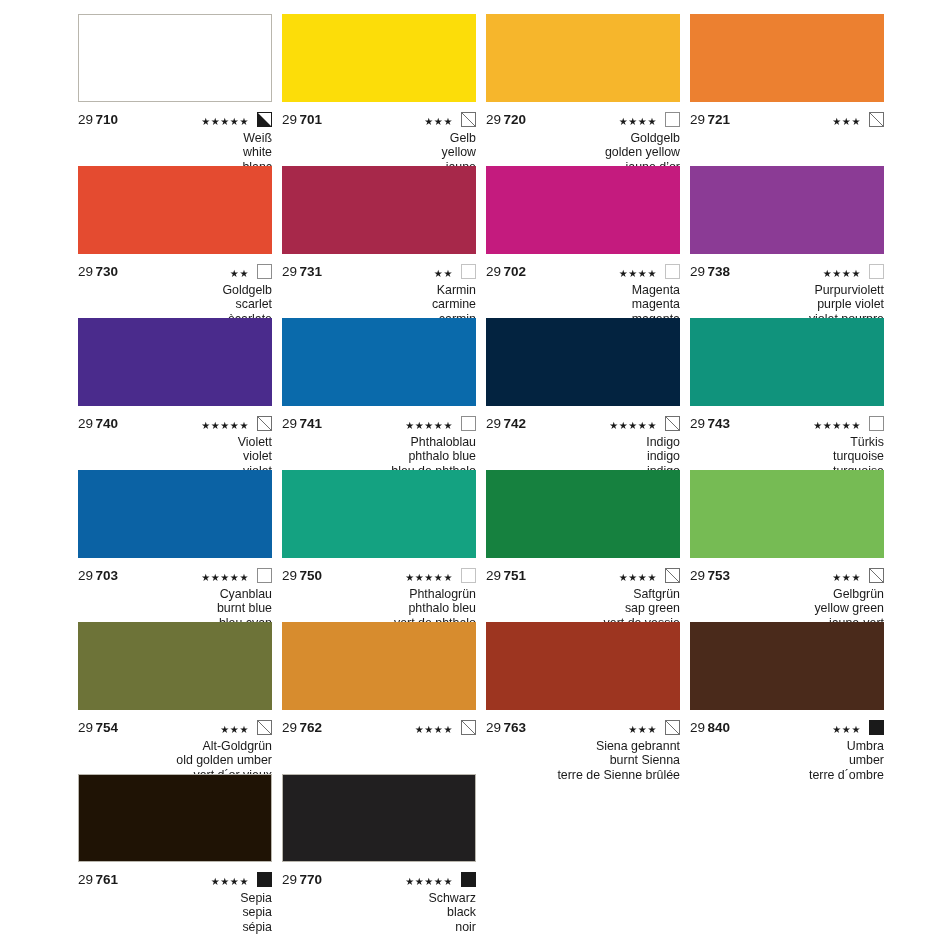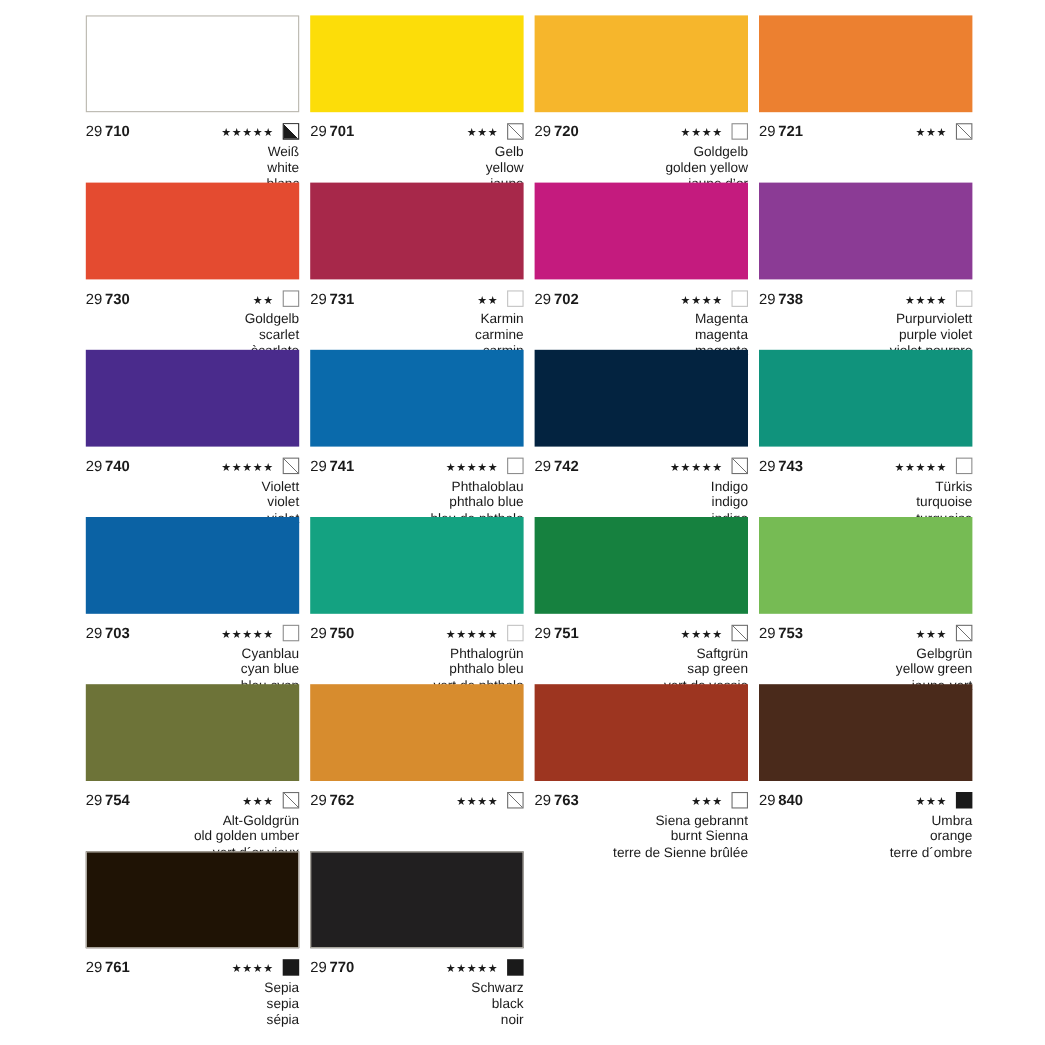--- a/index.html
+++ b/index.html
@@ -311,21 +311,21 @@
       <div class="cell">
         <div class="chip" style="background: rgb(11, 98, 164);"></div>
         <div class="info">
           <div class="code"><span class="brand">29</span><span class="num">703</span></div>
           <div class="spacer"></div>
           <div class="stars">★★★★★</div>
           <div class="opacity transparent"></div>
         </div>
         <div class="names">
           <div>Cyanblau</div>
-          <div>cyan blue</div>
+          <div>burnt blue</div>
           <div>bleu cyan</div>
         </div>
       </div>
       <div class="cell">
         <div class="chip" style="background: rgb(20, 162, 129);"></div>
         <div class="info">
           <div class="code"><span class="brand">29</span><span class="num">750</span></div>
           <div class="spacer"></div>
           <div class="stars">★★★★★</div>
           <div class="opacity faint"></div>
@@ -404,21 +404,21 @@
       <div class="cell">
         <div class="chip" style="background: rgb(74, 42, 27);"></div>
         <div class="info">
           <div class="code"><span class="brand">29</span><span class="num">840</span></div>
           <div class="spacer"></div>
           <div class="stars">★★★</div>
           <div class="opacity opaque"></div>
         </div>
         <div class="names">
           <div>Umbra</div>
-          <div>orange</div>
+          <div>umber</div>
           <div>terre d´ombre</div>
         </div>
       </div>
       <div class="cell">
         <div class="chip outlined" style="background: rgb(31, 19, 5);"></div>
         <div class="info">
           <div class="code"><span class="brand">29</span><span class="num">761</span></div>
           <div class="spacer"></div>
           <div class="stars">★★★★</div>
           <div class="opacity opaque"></div>

